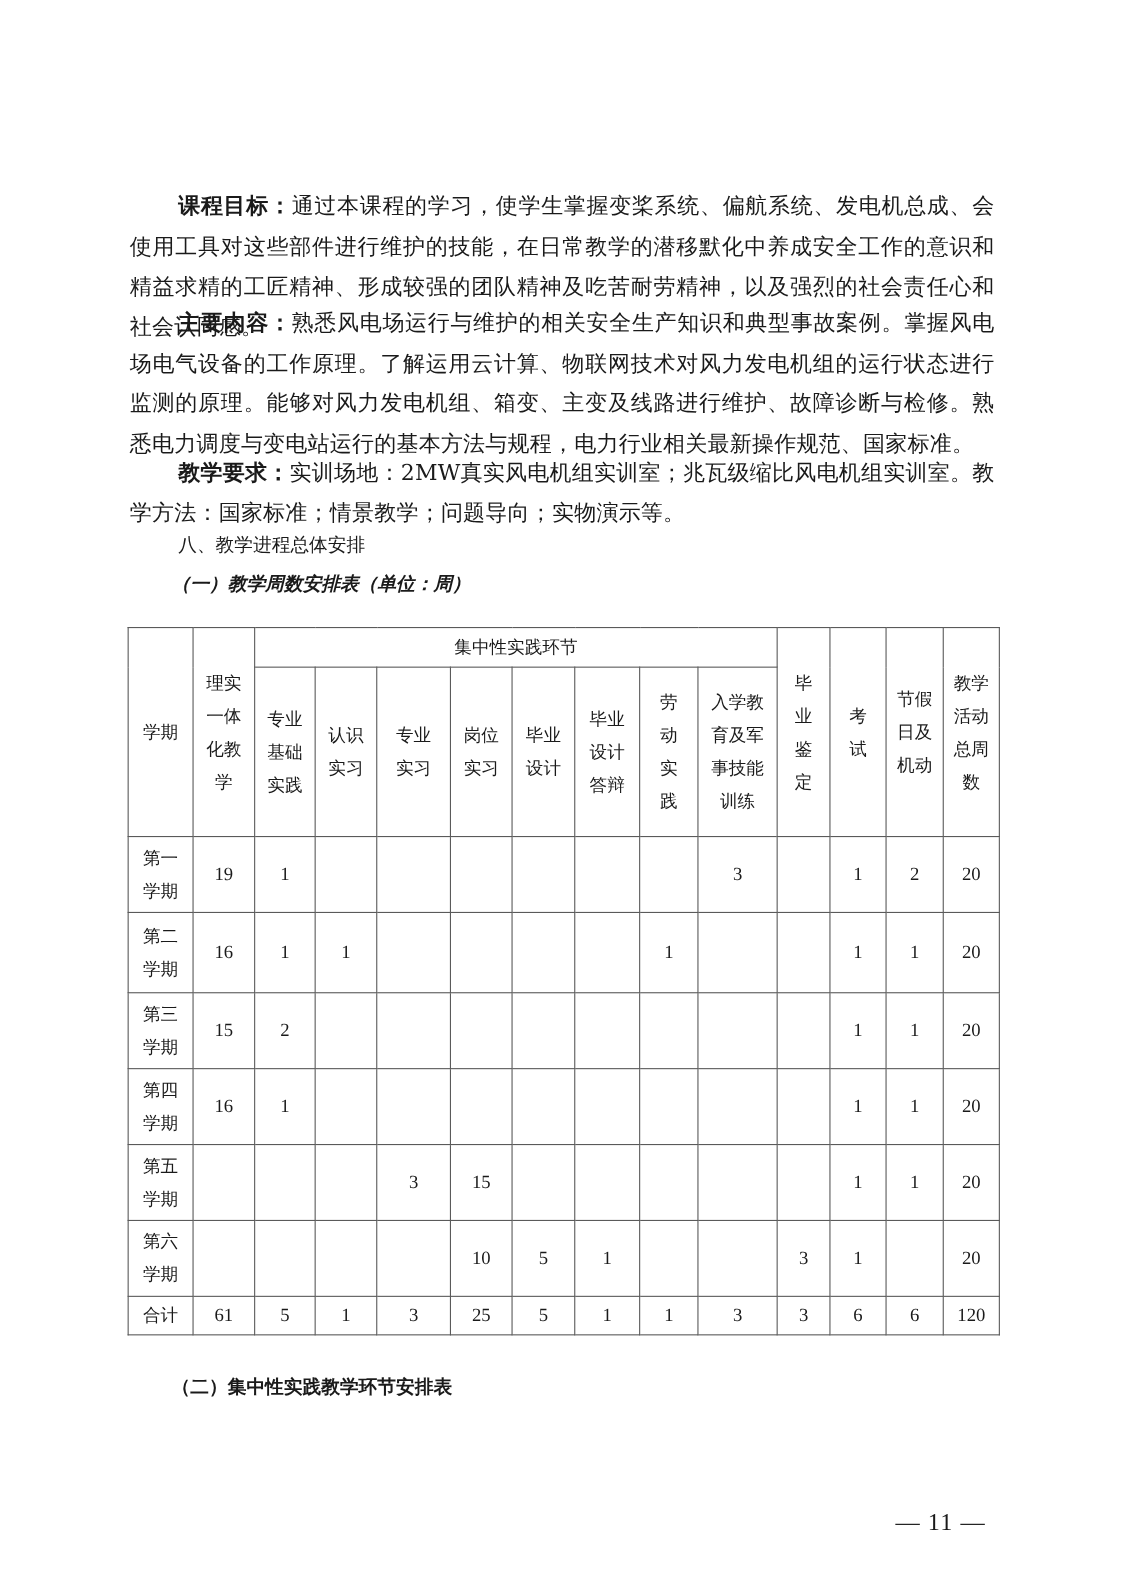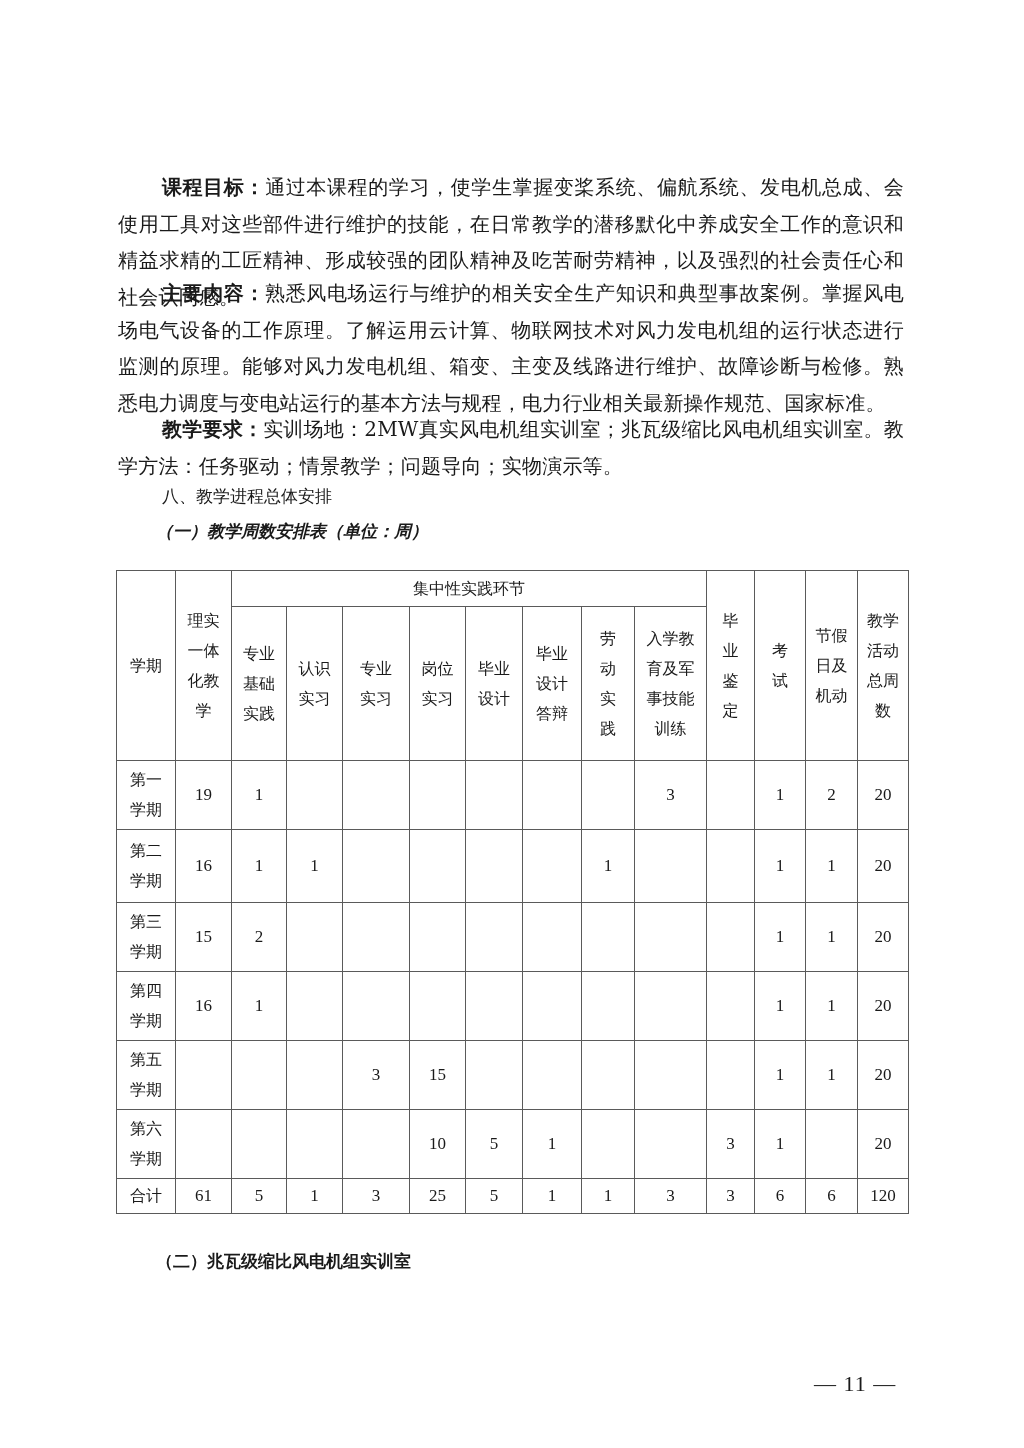--- a/index.html
+++ b/index.html
@@ -18,21 +18,21 @@
   .page-num { position: absolute; left: 814px; top: 1371px; font-size: 22px;
               font-family: "Liberation Serif", serif; letter-spacing: 1px; }
 </style>
 </head>
 <body>
 
 <p class="para" style="top:169px;"><b>课程目标：</b><span>通过本课程的学习，使学生掌握变桨系统、偏航系统、发电机总成、会使用工具对这些部件进行维护的技能，在日常教学的潜移默化中养成安全工作的意识和精益求精的工匠精神、形成较强的团队精神及吃苦耐劳精神，以及强烈的社会责任心和社会认同感。</span></p>
 
 <p class="para" style="top:275px;"><b>主要内容：</b><span>熟悉风电场运行与维护的相关安全生产知识和典型事故案例。掌握风电场电气设备的工作原理。了解运用云计算、物联网技术对风力发电机组的运行状态进行监测的原理。能够对风力发电机组、箱变、主变及线路进行维护、故障诊断与检修。熟悉电力调度与变电站运行的基本方法与规程，电力行业相关最新操作规范、国家标准。</span></p>
 
-<p class="para" style="top:411px;"><b>教学要求：</b><span>实训场地：2MW真实风电机组实训室；兆瓦级缩比风电机组实训室。教学方法：任务驱动；情景教学；问题导向；实物演示等。</span></p>
+<p class="para" style="top:411px;"><b>教学要求：</b><span>实训场地：2MW真实风电机组实训室；兆瓦级缩比风电机组实训室。教学方法：国家标准；情景教学；问题导向；实物演示等。</span></p>
 
 <p class="heading" style="top:484px;">八、教学进程总体安排</p>
 <p class="heading sub" style="top:519px;font-style:italic;">（一）教学周数安排表（单位：周）</p>
 
 <table class="weeks">
   <colgroup>
     <col style="width:59px">
       <col style="width:56px">
       <col style="width:55px">
       <col style="width:56px">
@@ -175,15 +175,15 @@
         <td class="num">1</td>
         <td class="num">3</td>
         <td class="num">3</td>
         <td class="num">6</td>
         <td class="num">6</td>
         <td class="num">120</td>
       </tr>
     </tbody>
 </table>
 
-<p class="heading sub" style="top:1249px;">（二）兆瓦级缩比风电机组实训室</p>
+<p class="heading sub" style="top:1249px;">（二）集中性实践教学环节安排表</p>
 
 <div class="page-num">— 11 —</div>
 
 </body></html>

